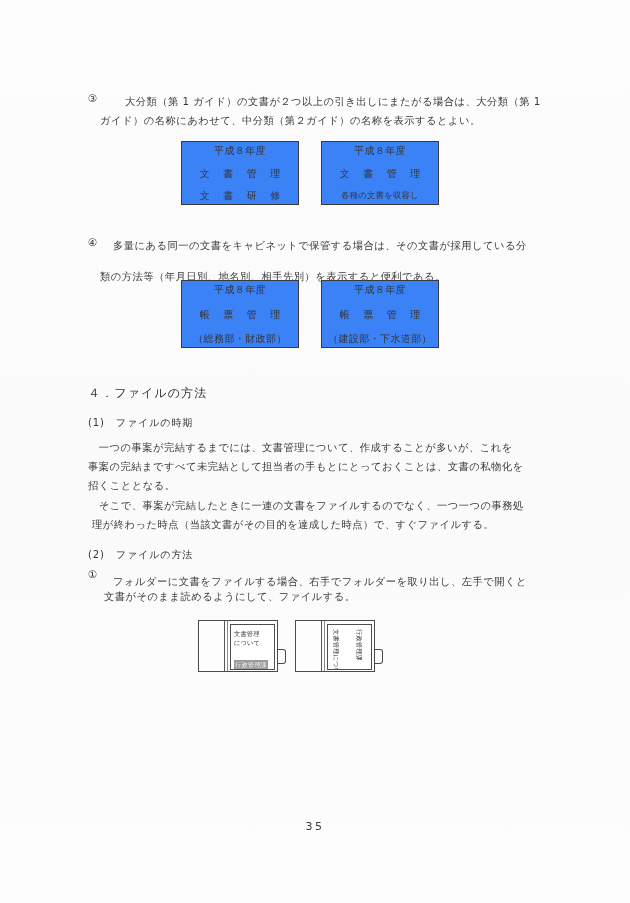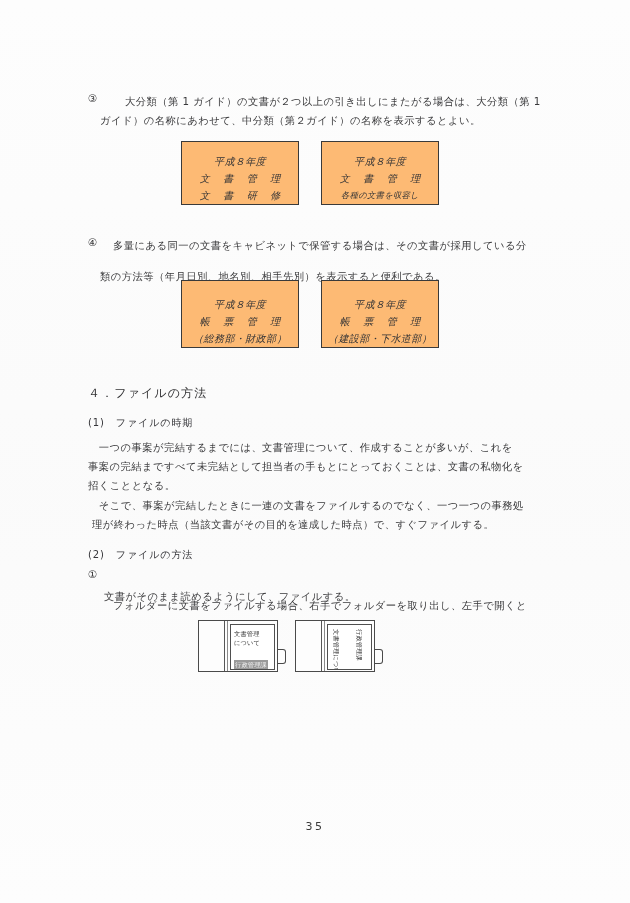--- a/index.html
+++ b/index.html
@@ -62,27 +62,26 @@
     position: absolute;
     font-size: 10px;
     letter-spacing: 0.9px;
     color: #36363a;
   }
 
   
   .label-box {
     position: absolute;
     border: 1.3px solid #3a3a3a;
-    background: #fdba74;
+    background: #3b82f6;
     box-sizing: border-box;
     display: flex;
     flex-direction: column;
     align-items: center;
-    justify-content: flex-end;
-    font-style: italic;
+    justify-content: space-between;
   }
   .label-box .ln {
     font-size: 10px;
     line-height: 17px;
     color: #333335;
     white-space: nowrap;
   }
   .label-box .ln.spaced {
     letter-spacing: 5.2px;
     text-indent: 5.2px;
@@ -206,21 +205,21 @@
     <div class="para" style="left:88px; top:438px; width:480px;">　一つの事案が完結するまでには、文書管理について、作成することが多いが、これを</div>
     <div class="para" style="left:88px; top:457px; width:480px;">事案の完結まですべて未完結として担当者の手もとにとっておくことは、文書の私物化を</div>
     <div class="para" style="left:88px; top:476px; width:480px;">招くこととなる。</div>
 
     <div class="para" style="left:88px; top:496px; width:480px;">　そこで、事案が完結したときに一連の文書をファイルするのでなく、一つ一つの事務処</div>
     <div class="para" style="left:92px; top:515px; width:480px;">理が終わった時点（当該文書がその目的を達成した時点）で、すぐファイルする。</div>
 
     <div class="subheading" style="left:88px; top:548px;">(2)　ファイルの方法</div>
 
     <div class="marker" style="left:88px; top:568px;">①</div>
-    <div class="para" style="left:113px; top:596px; width:470px;">フォルダーに文書をファイルする場合、右手でフォルダーを取り出し、左手で開くと</div>
+    <div class="para" style="left:113px; top:572px; width:470px;">フォルダーに文書をファイルする場合、右手でフォルダーを取り出し、左手で開くと</div>
     <div class="para" style="left:104px; top:587px; width:480px;">文書がそのまま読めるようにして、ファイルする。</div>
 
     <div class="folder-figure" style="left:0px; top:0px; width:630px; height:0;">
 
       <div class="folder" style="left:198px; top:620px; width:80px; height:52px;">
         <div class="fold" style="left:25px;"></div>
         <div class="fold second" style="left:28px;"></div>
         <div class="sheet" style="left:31px; top:3px; width:45px; height:46px;">
           <div class="sheet-text" style="left:3px; top:5px;">文書管理</div>
           <div class="sheet-text" style="left:3px; top:14px;">について</div>

